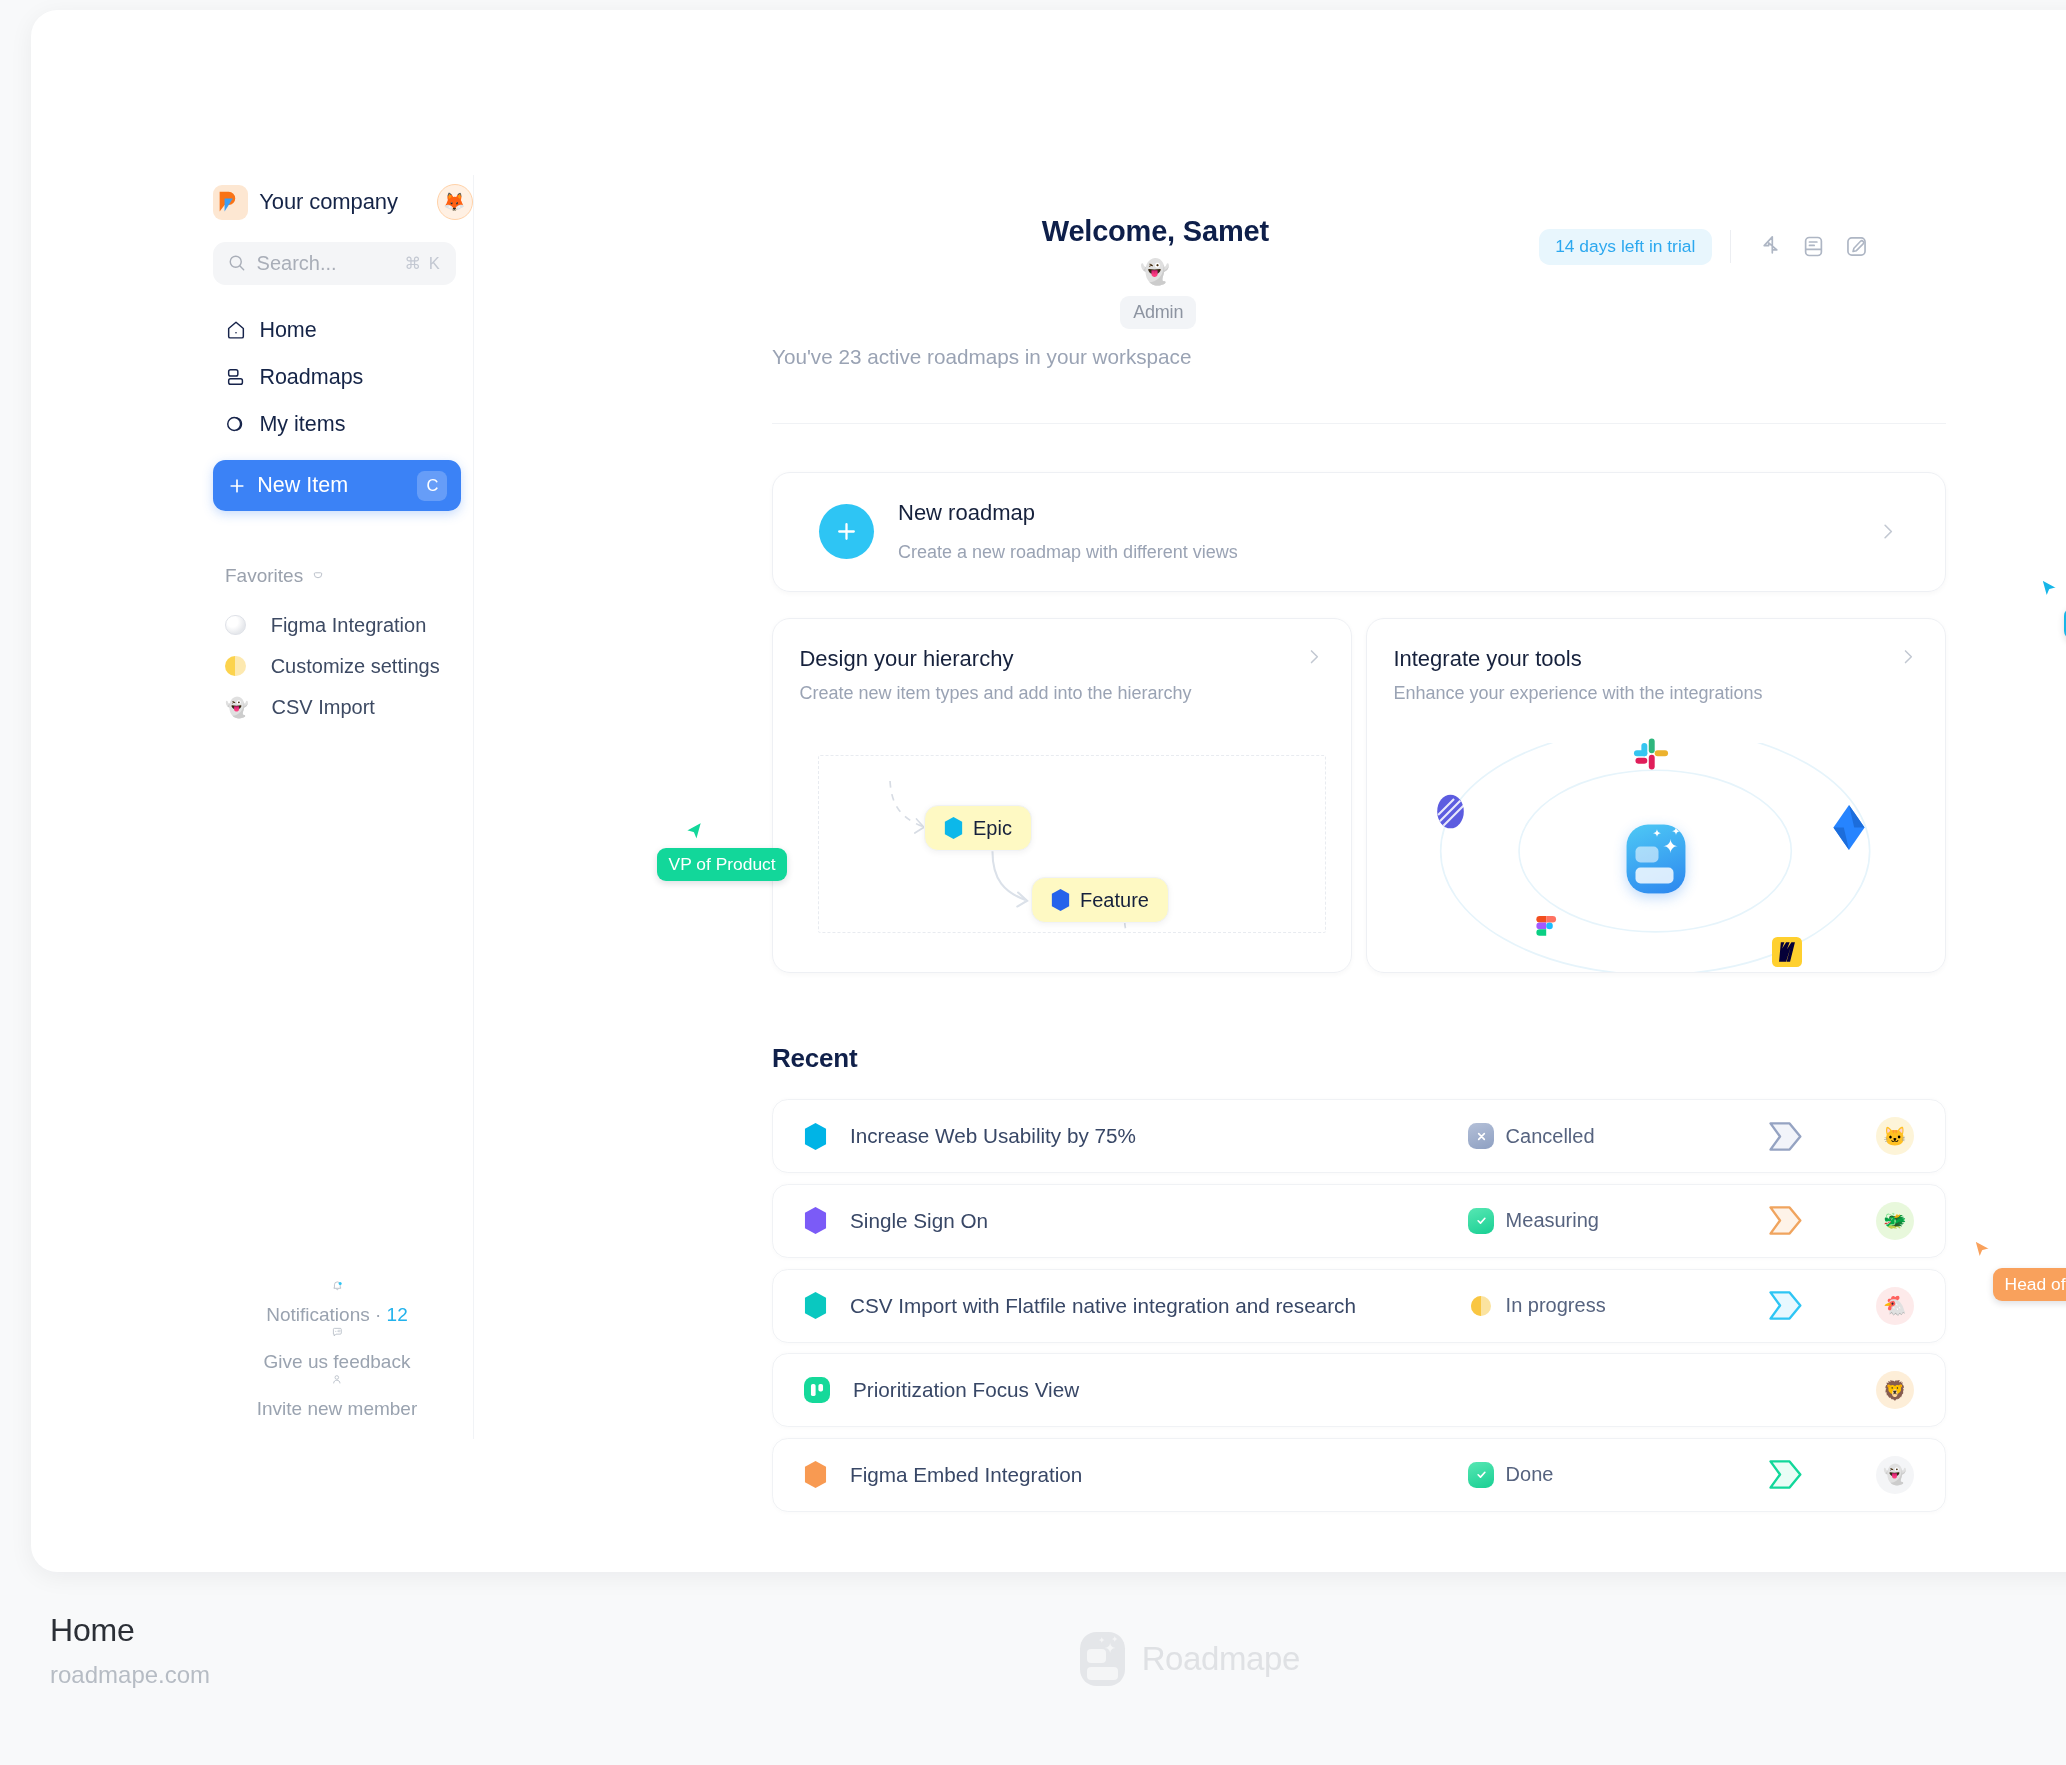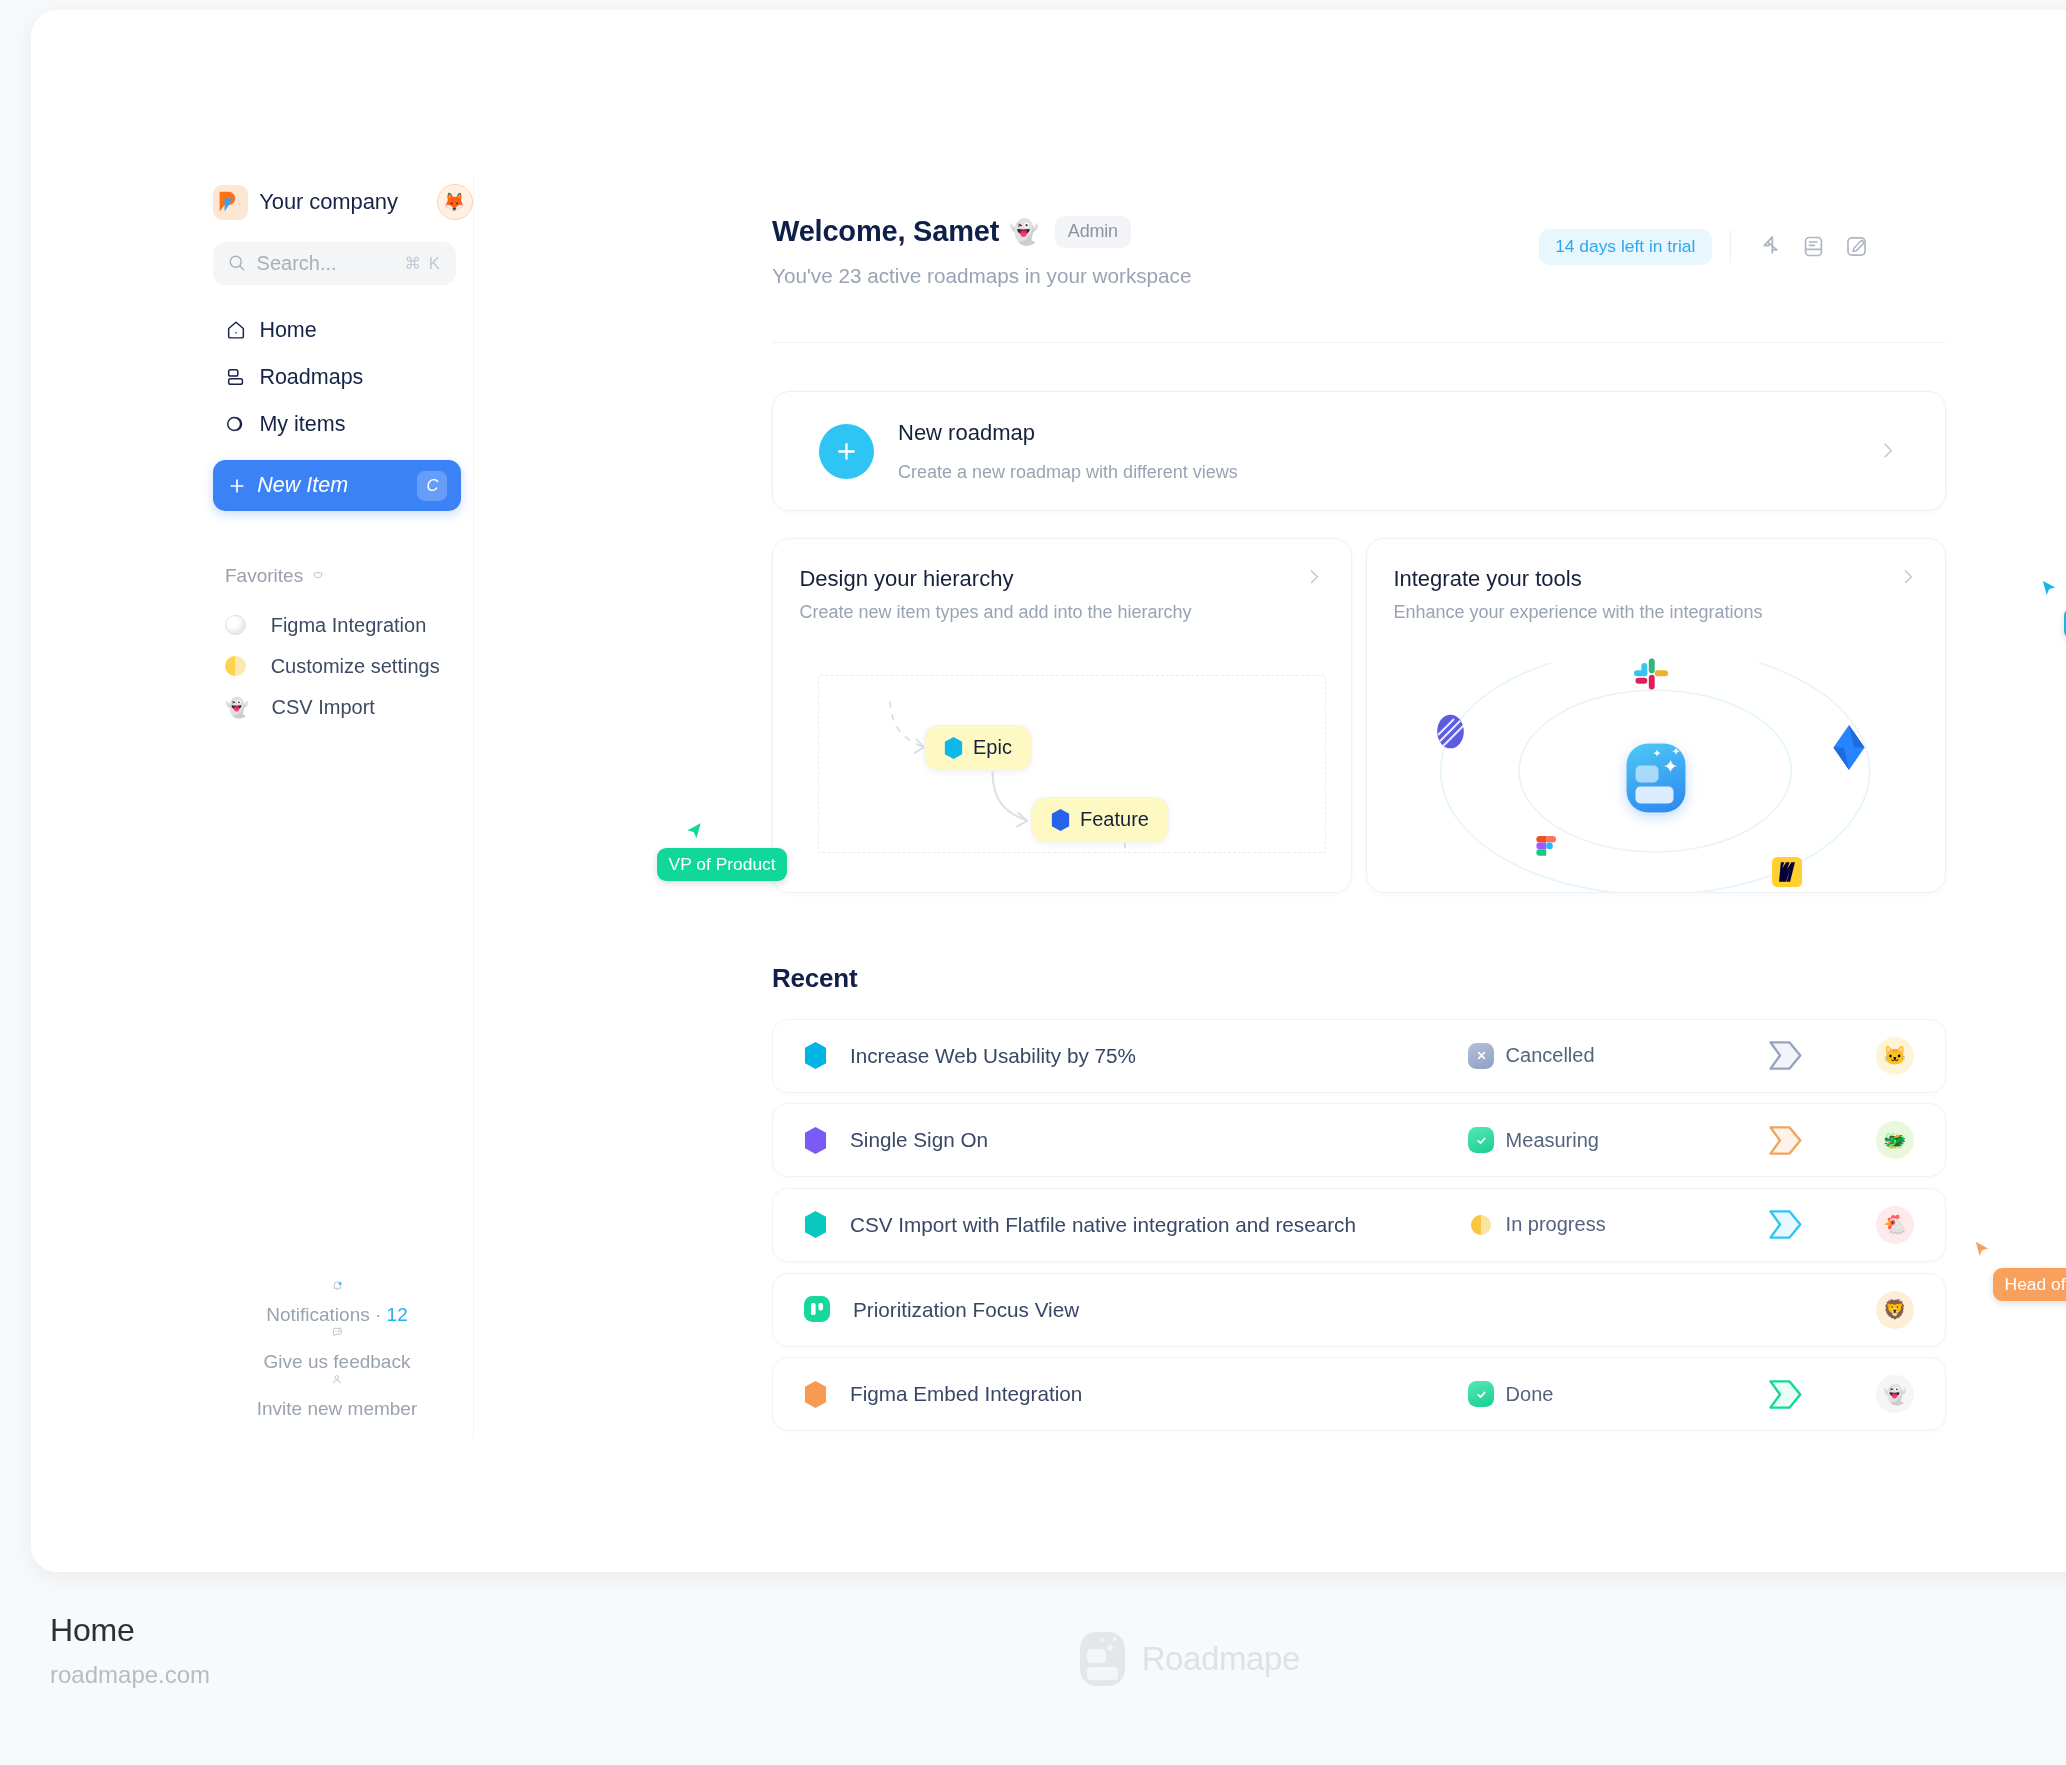--- a/index.html
+++ b/index.html
@@ -66,21 +66,20 @@
   }
   .nav-item .lbl { font-size: 21.5px; color: #152447; font-weight: 500; }
 
   .new-item-btn {
     margin: 12.4px 11.6px 0 11.6px;
     height: 51px; border-radius: 12.4px;
     background: #3b82f6;
     display: flex; align-items: center; gap: 10.7px;
     padding: 0 14px; cursor: pointer;
     box-shadow: 0 3.3px 10.7px rgba(59,130,246,.28);
-    font-style: italic;
   }
   .new-item-btn .lbl { font-size: 21.5px; color: #fff; font-weight: 500; }
   .new-item-kbd {
     margin-left: auto; width: 30px; height: 30px; border-radius: 7.4px;
     background: rgba(255,255,255,.22);
     display:flex; align-items:center; justify-content:center;
     color:#fff; font-size: 16.5px;
   }
 
   .fav-head {
@@ -116,21 +115,21 @@
   .sb-foot-item .lbl { font-size: 19px; color: #9aa3b0; }
   .notif-count { color: #22b2ec; }
 
   
   #main { position: absolute; left: 443px; top: 165px; right: 0; }
 
   .welcome-row { display: flex; align-items: flex-start; padding: 40px 0 0 298px; }
   .welcome-left { flex: 1; }
   .welcome-title {
     display: flex; align-items: center; gap: 10px;
-    font-size: 29px; font-weight: 700; color: #0e1f4a; letter-spacing: -0.2px;
+    font-size: 29px; font-weight: 700; color: #0e1f4a; letter-spacing: -0.2px; flex-direction: column;
   }
   .welcome-emoji { font-size: 24px; }
   .admin-chip {
     margin-left: 5.8px;
     background: #f2f4f7; border-radius: 9px;
     padding: 5.8px 13.2px; font-size: 18px; color: #8d94a1; font-weight: 400;
   }
   .welcome-sub { margin-top: 15.7px; font-size: 20.7px; color: #9aa3b4; }
 
   .header-right {

